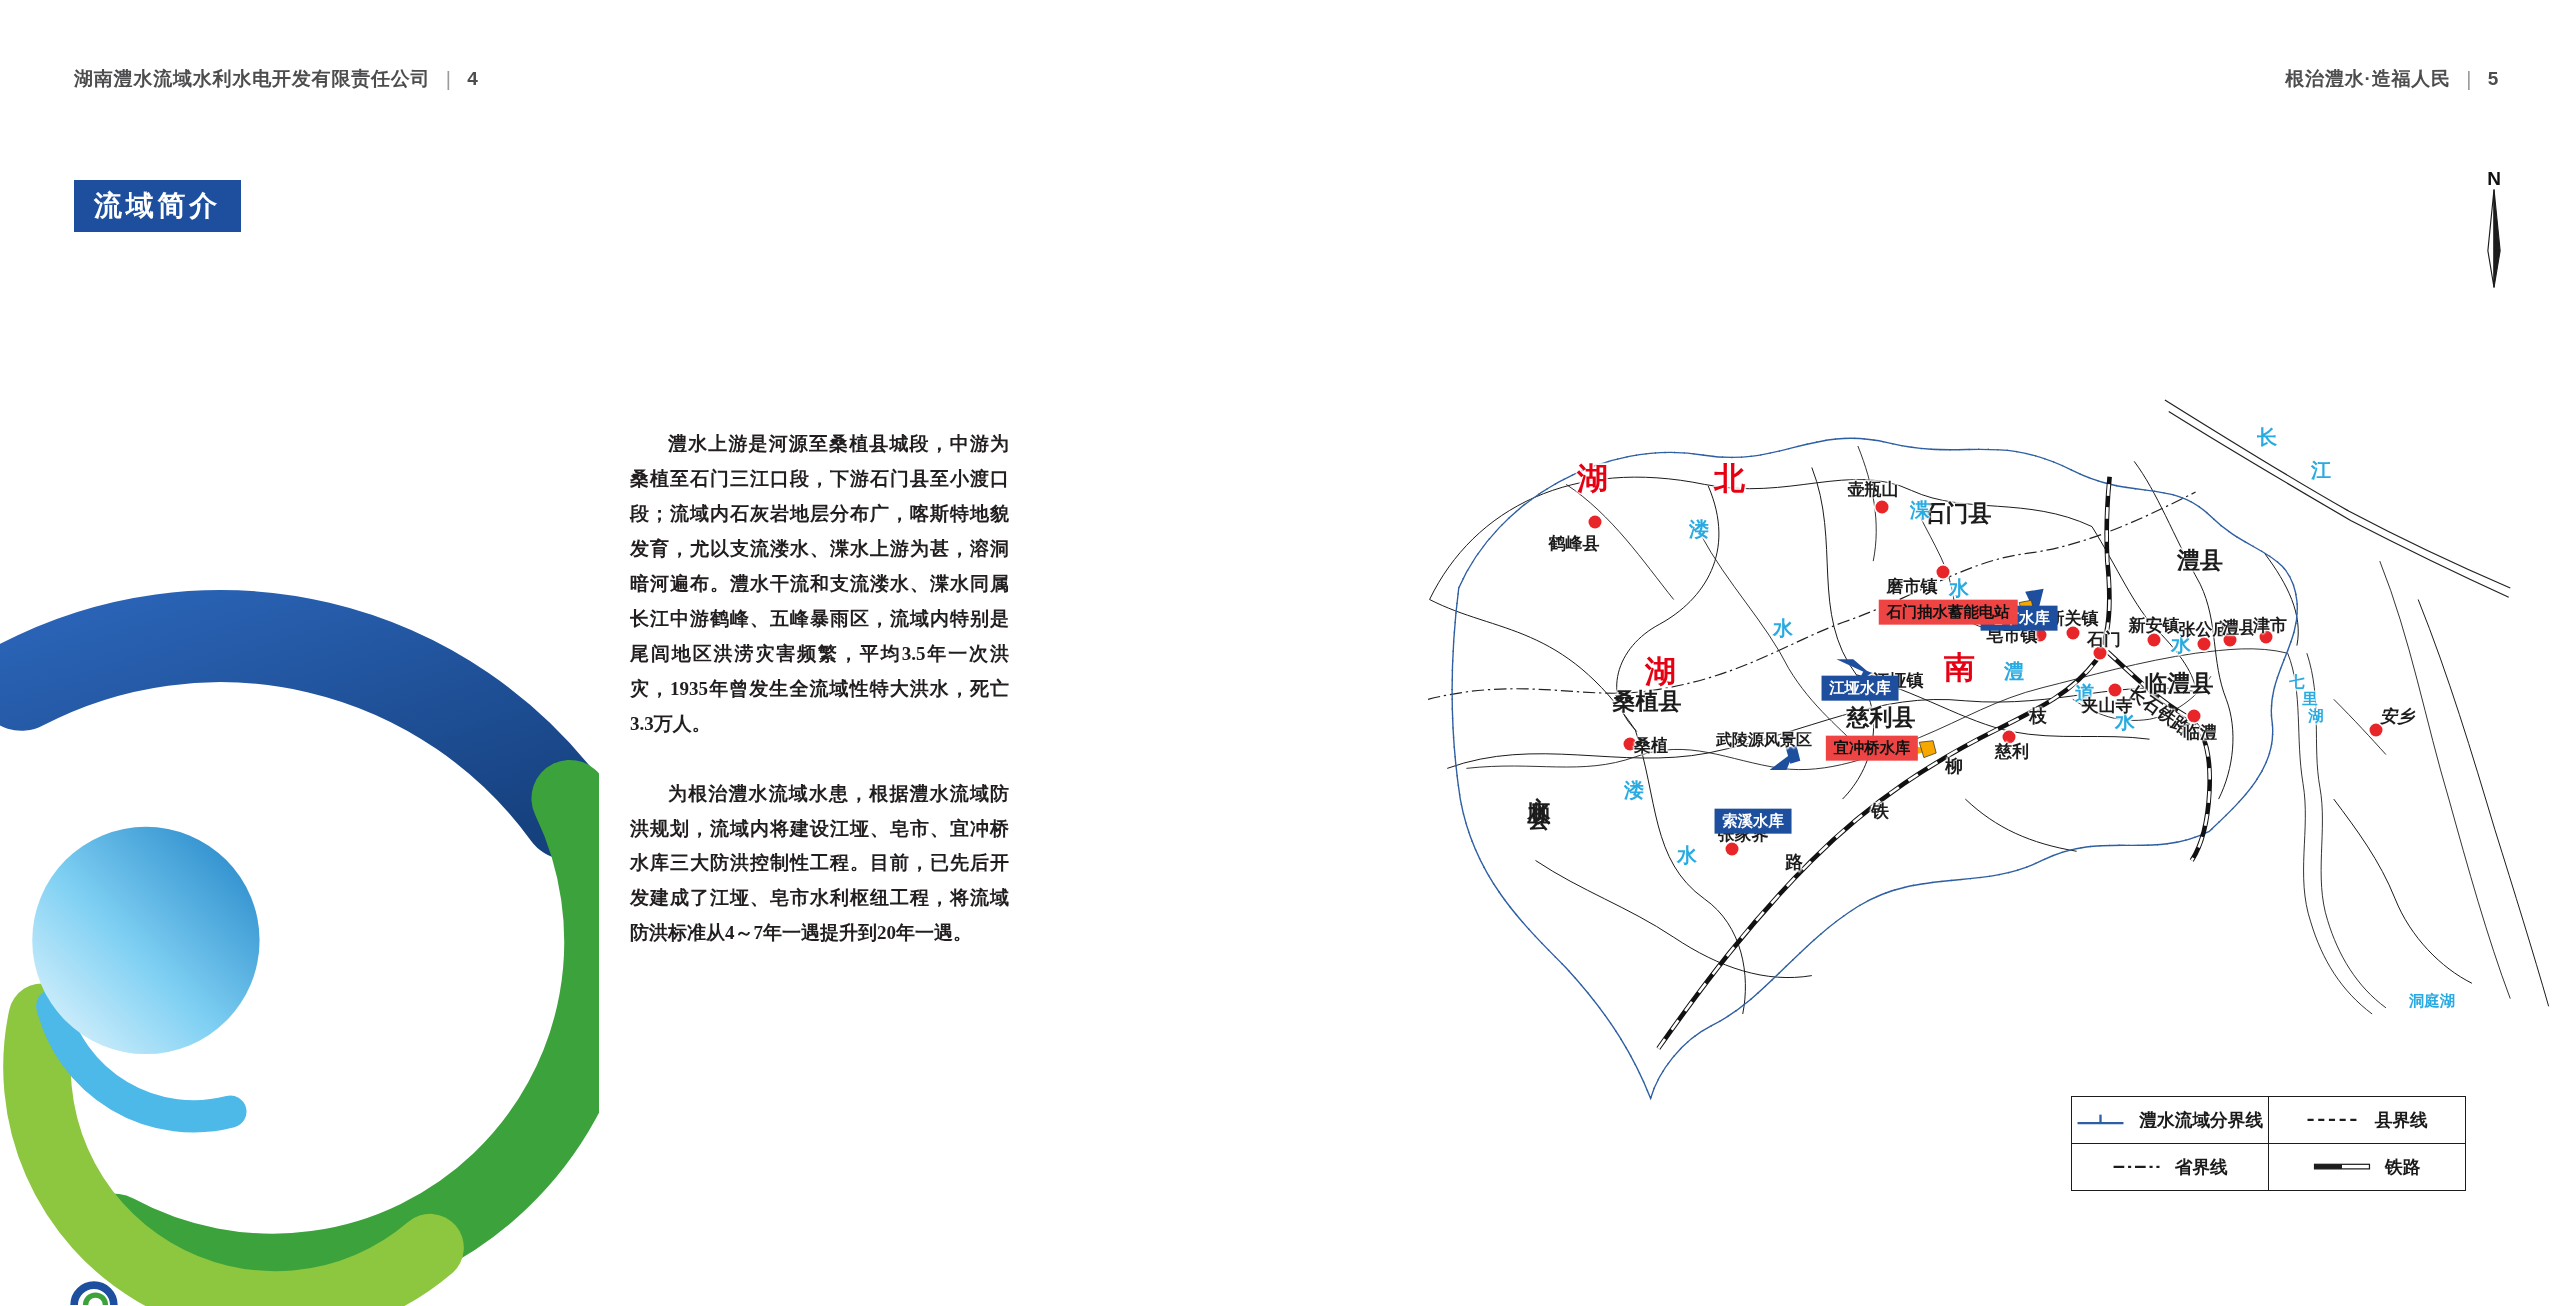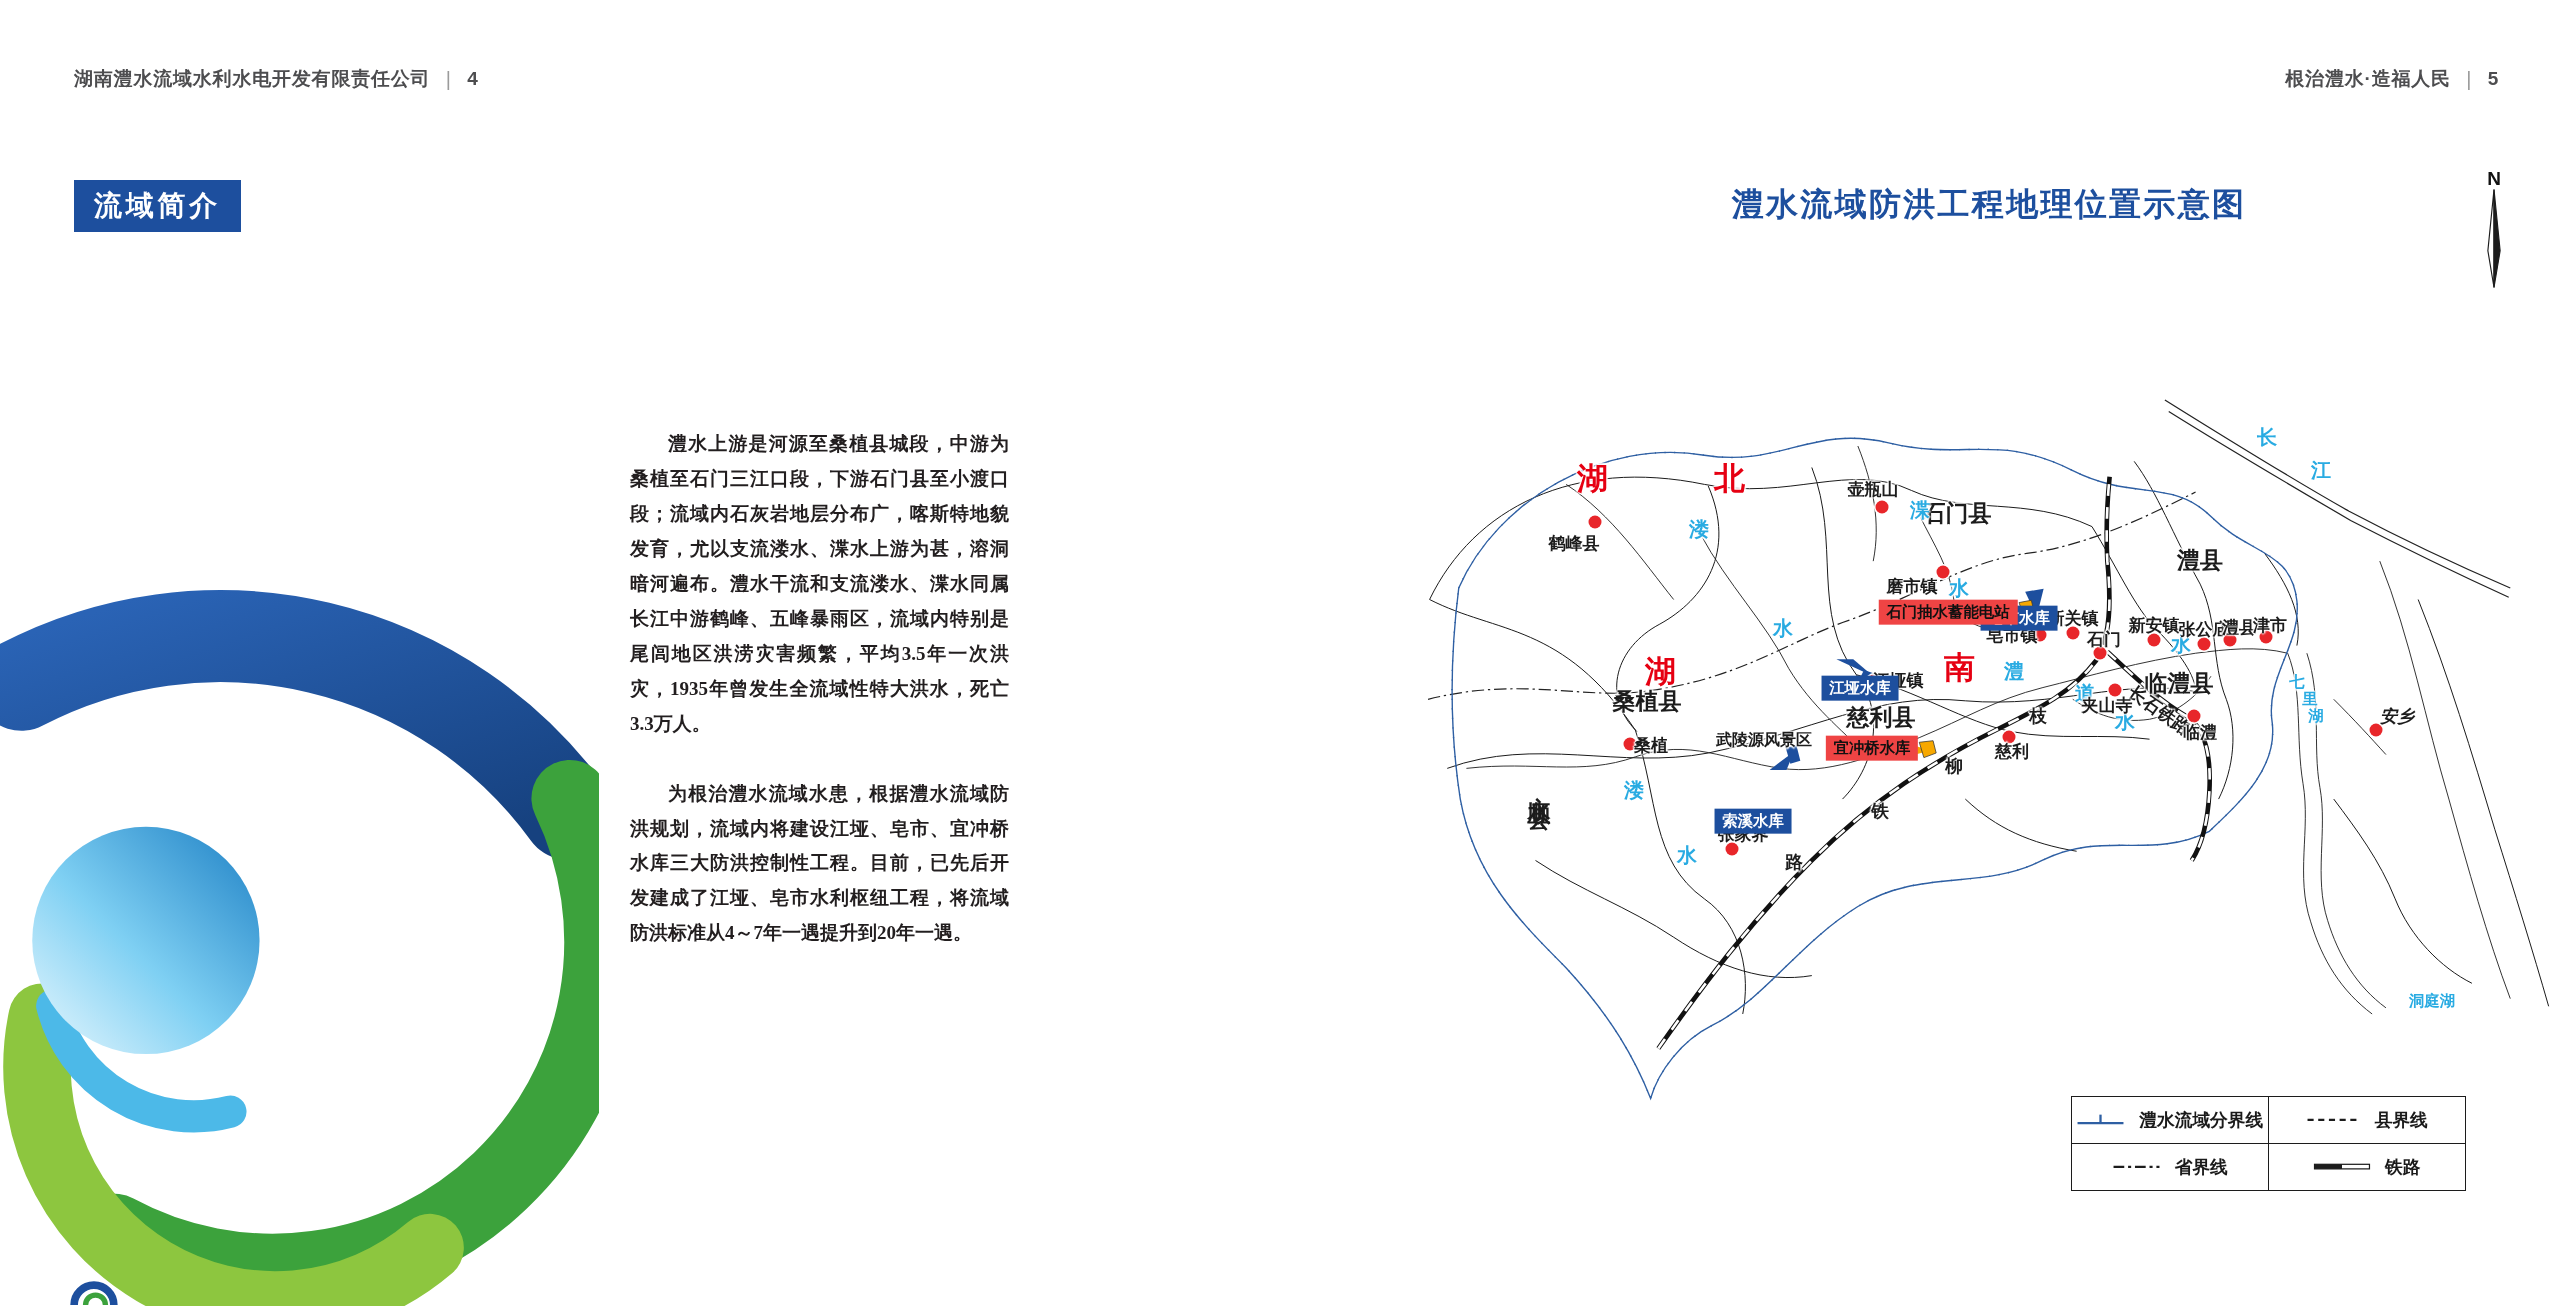--- a/index.html
+++ b/index.html
@@ -97,21 +97,20 @@
     <path d="M 560 1105 A 310 310 0 0 1 55 805" stroke="#8dc63f" stroke-width="88" fill="none" stroke-linecap="round"></path>
     <path d="M 300 928 A 190 190 0 0 1 68 790" stroke="#4cb9e8" stroke-width="42" fill="none" stroke-linecap="round"></path>
     <circle cx="190" cy="705" r="148" fill="url(#gball)"></circle>
   </svg>
 
   <svg class="footer-logo" width="55" height="26" viewBox="0 0 72 34">
     <path d="M 8 34 A 26 26 0 0 1 60 34" stroke="#1d4f9e" stroke-width="10" fill="none"></path>
     <path d="M 23 34 A 13 13 0 0 1 49 34" stroke="#3ca23c" stroke-width="7" fill="none"></path>
   </svg>
 
-  <div class="map-title">澧水流域防洪工程地理位置示意图</div>
 
   <div class="compass">
     <span class="n">N</span>
     <svg width="20" height="101" viewBox="0 0 26 132">
       <polygon points="13,2 5,82 13,130" fill="#ffffff" stroke="#1c1c1c" stroke-width="1.5"></polygon>
       <polygon points="13,2 21,82 13,130" fill="#1c1c1c" stroke="#1c1c1c" stroke-width="1.5"></polygon>
     </svg>
   </div>
 
   <div class="map" id="map">

